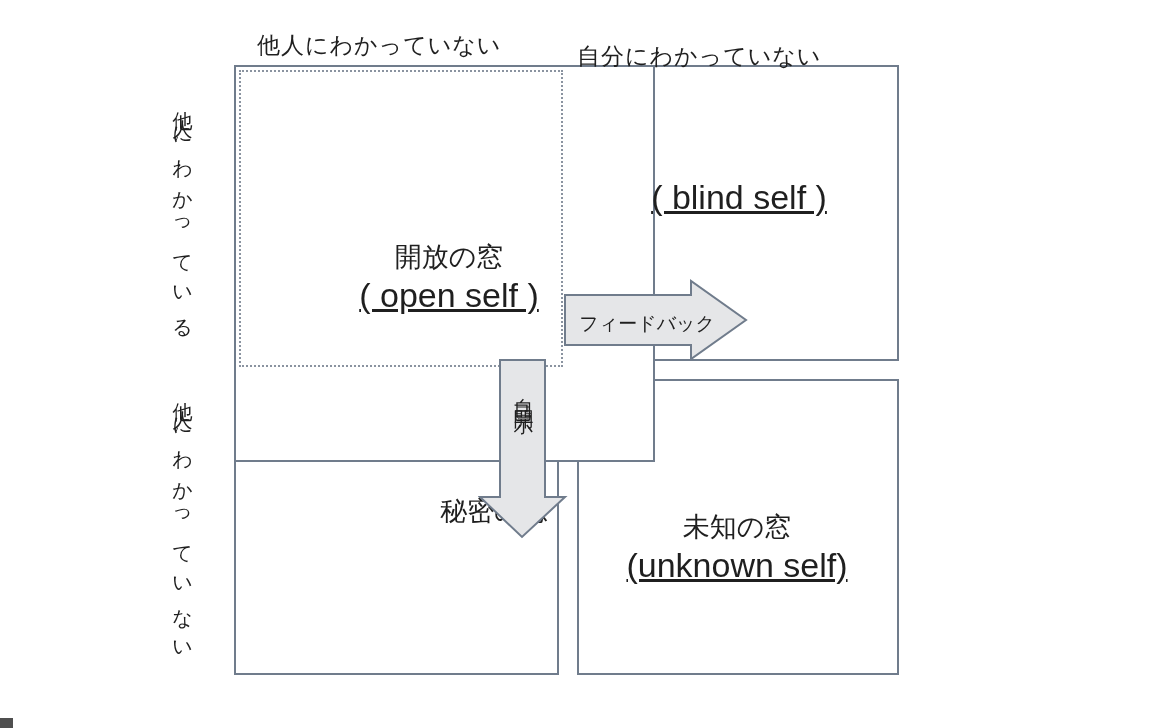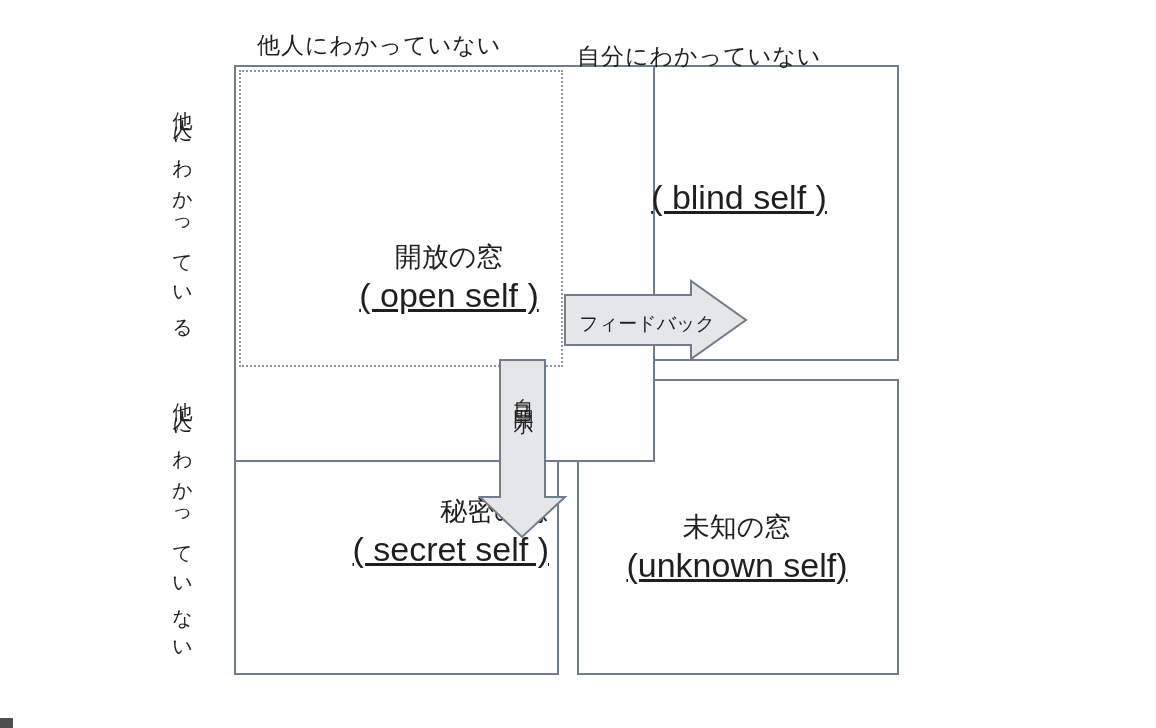--- a/index.html
+++ b/index.html
@@ -111,21 +111,20 @@
 
   <div class="quad-label" id="open-label">
     <span class="jp">開放の窓</span>
     <span class="en">( open self )</span>
   </div>
   <div class="quad-label" id="blind-label">
     <span class="en">( blind self )</span>
   </div>
   <div class="quad-label" id="secret-label">
     <span class="jp">秘密の窓</span>
-    <span class="en">( secret self )</span>
   </div>
   <div class="quad-label" id="unknown-label">
     <span class="jp">未知の窓</span>
     <span class="en">(unknown self)</span>
   </div>
 
   <svg class="arrow-svg" id="feedback-arrow-svg" width="186" height="84" viewBox="0 0 186 84">
     <polygon points="2,17 128,17 128,3 183,42 128,81 128,67 2,67" fill="#e5e6e8" stroke="#707c8c" stroke-width="2" stroke-linejoin="miter"></polygon>
   </svg>
   <div id="feedback-arrow-label">フィードバック</div>

